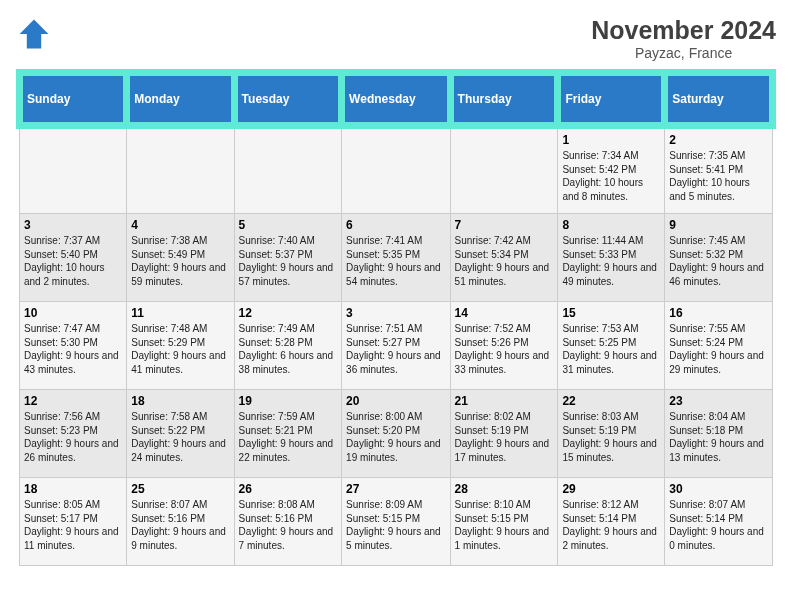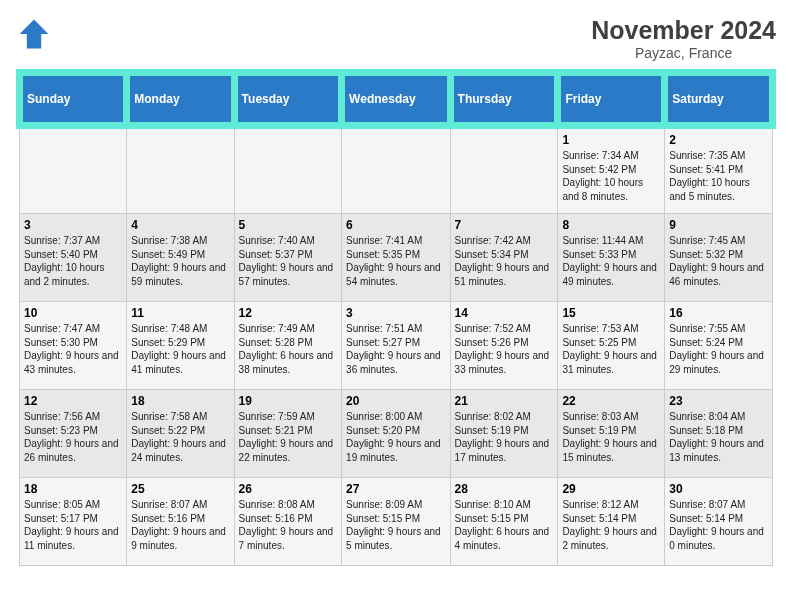--- a/index.html
+++ b/index.html
@@ -286,21 +286,21 @@
         <td>
           <div class="day-num">27</div>
           <div class="cell-text">Sunrise: 8:09 AM</div>
           <div class="cell-text">Sunset: 5:15 PM</div>
           <div class="cell-text">Daylight: 9 hours and 5 minutes.</div>
         </td>
         <td>
           <div class="day-num">28</div>
           <div class="cell-text">Sunrise: 8:10 AM</div>
           <div class="cell-text">Sunset: 5:15 PM</div>
-          <div class="cell-text">Daylight: 6 hours and 4 minutes.</div>
+          <div class="cell-text">Daylight: 9 hours and 1 minutes.</div>
         </td>
         <td>
           <div class="day-num">29</div>
           <div class="cell-text">Sunrise: 8:12 AM</div>
           <div class="cell-text">Sunset: 5:14 PM</div>
           <div class="cell-text">Daylight: 9 hours and 2 minutes.</div>
         </td>
         <td>
           <div class="day-num">30</div>
           <div class="cell-text">Sunrise: 8:07 AM</div>

